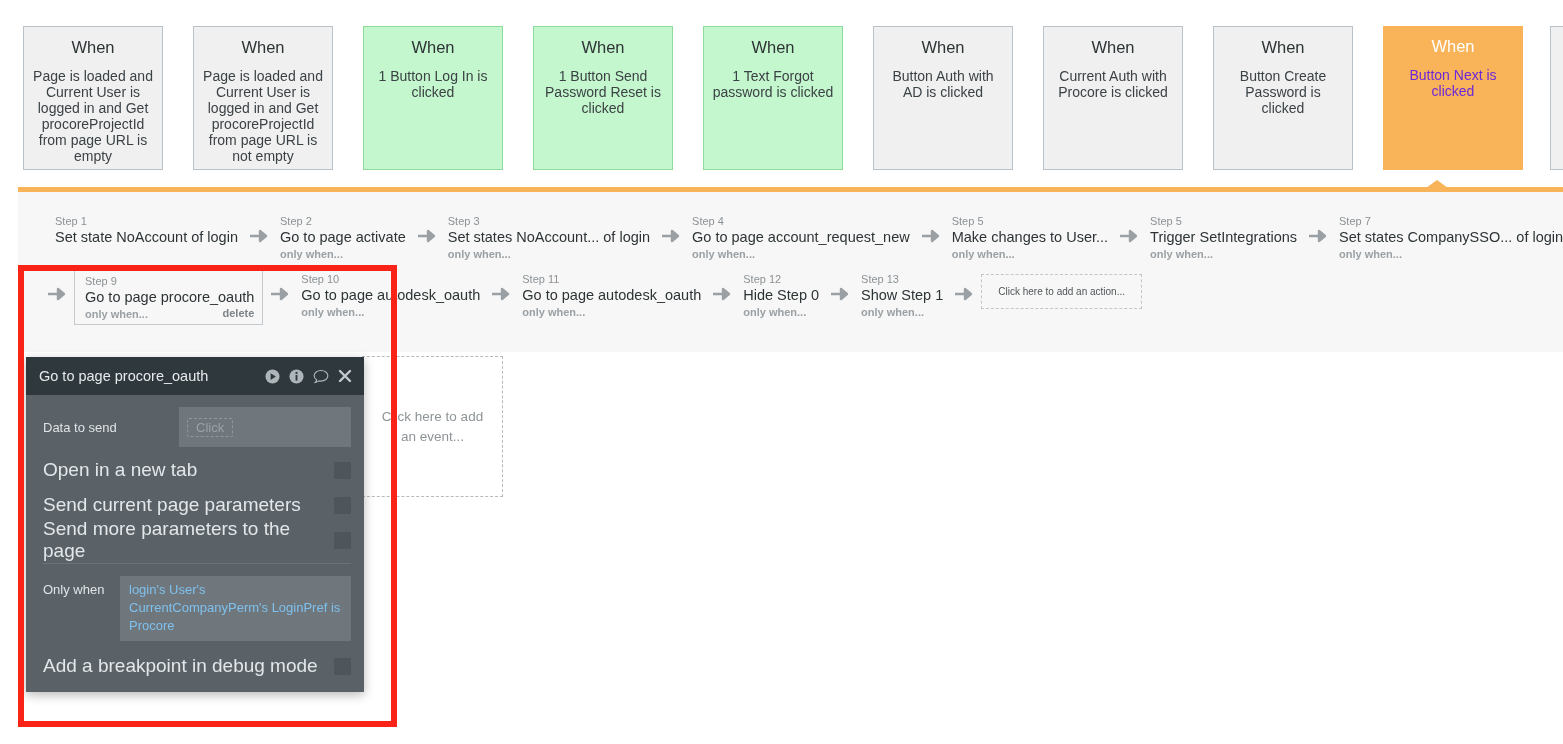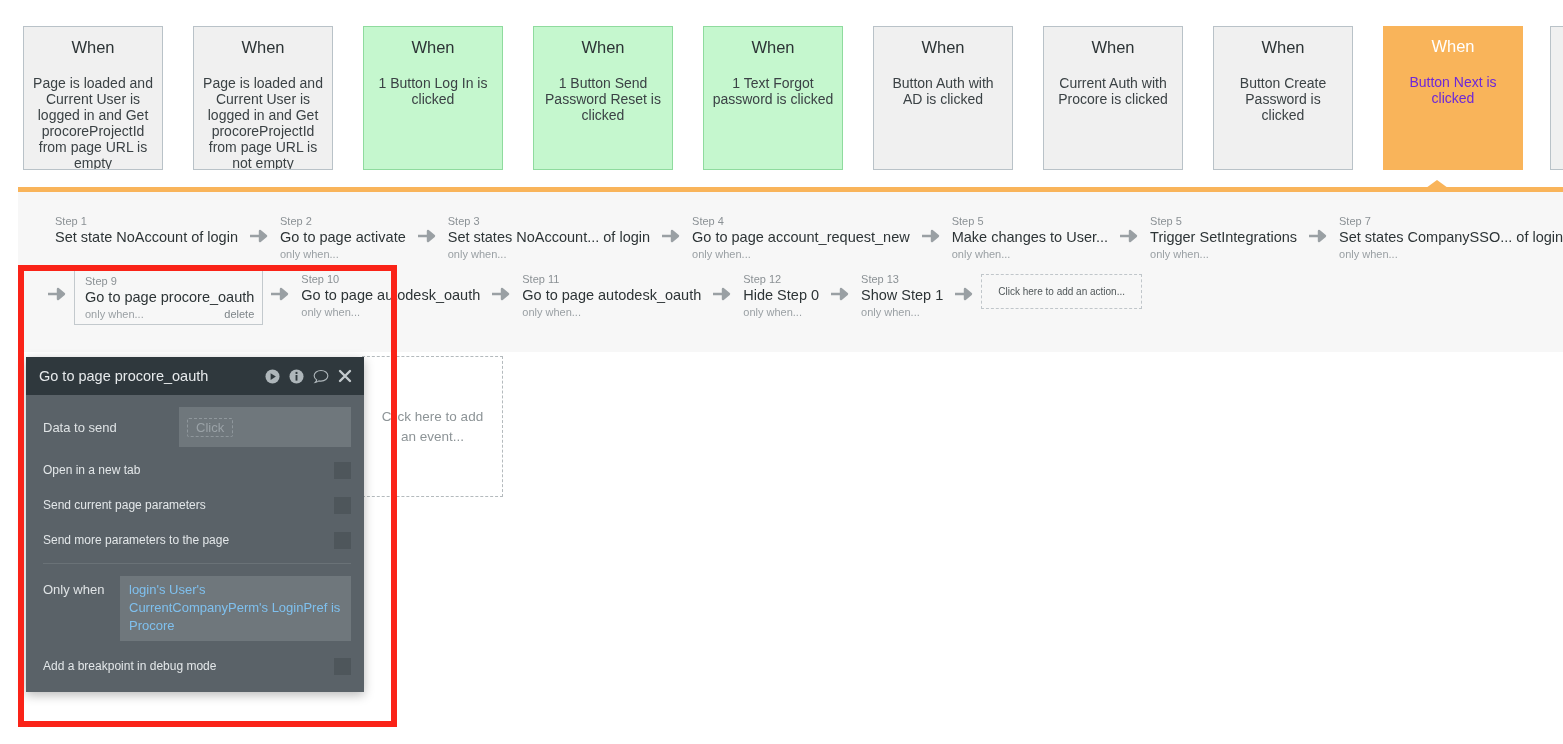--- a/index.html
+++ b/index.html
@@ -46,21 +46,21 @@
     border-color: #8fdb9e;
   }
   .event-card.orange {
     background: #f9b45a;
     border: none;
   }
   .event-card .ec-title {
     font-size: 16.5px;
     color: #2d3436;
     line-height: 20px;
-    margin-bottom: 18px;
+    margin-bottom: 11px;
     font-weight: normal;
   }
   .event-card.orange .ec-title {
     color: #ffffff;
   }
   .event-card .ec-desc {
     font-size: 14px;
     color: #3b4245;
     line-height: 16px;
   }
@@ -142,21 +142,22 @@
     line-height: 14px;
   }
   .step.boxed {
     border: 1px solid #c3c9cd;
     background: #f7f7f7;
     padding: 3px 8px 3px 10px;
   }
   .step .step-foot {
     display: flex;
     justify-content: space-between;
-    align-items: center;
+    align-items: flex-start;
+    font-weight: bold;
   }
   .step .step-delete {
     font-size: 11px;
     color: #7d8488;
     margin-left: 30px;
     cursor: pointer;
   }
   .arrow-sep {
     flex: 0 0 auto;
     width: 34px;
@@ -294,21 +295,21 @@
 
   .prop-check-row {
     display: flex;
     align-items: center;
     justify-content: space-between;
     height: 24px;
     margin-bottom: 11px;
   }
   .prop-check-row .pc-label {
     color: #e3e7e9;
-    font-size: 12px;
+    font-size: 19px;
   }
   .checkbox {
     width: 17px;
     height: 17px;
     background: #4e565b;
     border: none;
     cursor: pointer;
     flex: 0 0 17px;
   }
 

